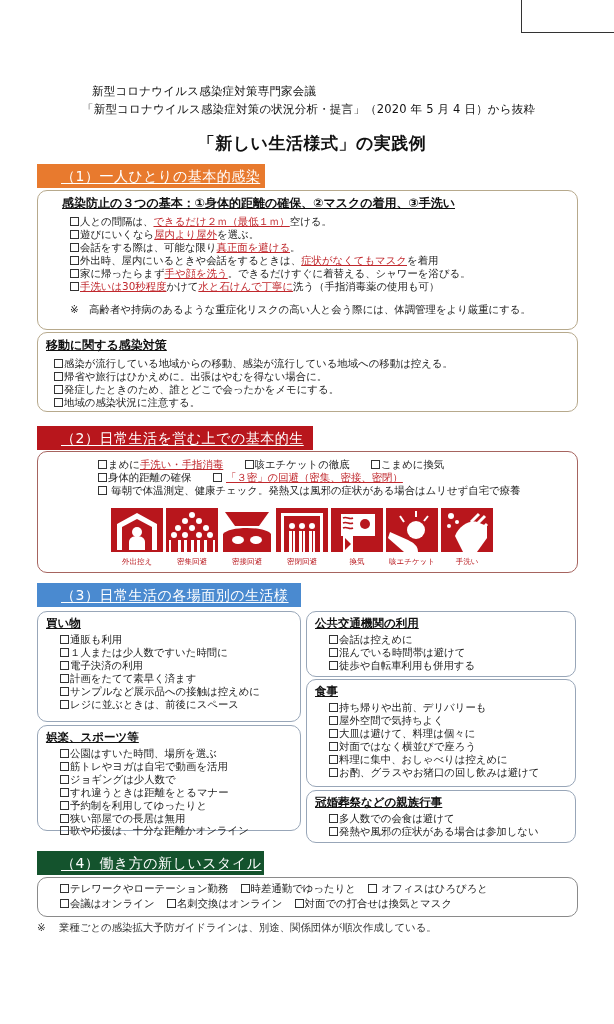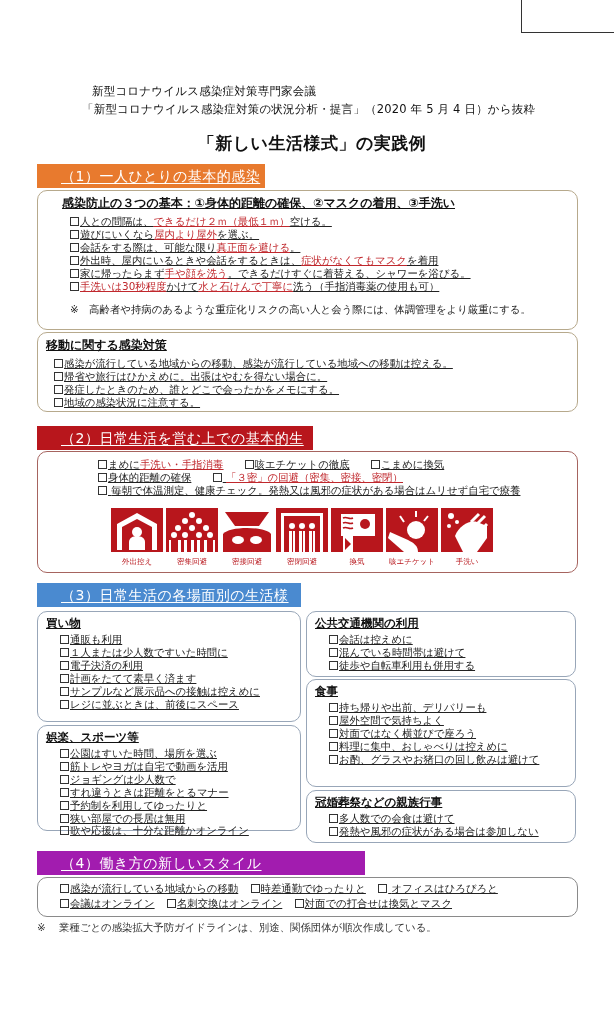--- a/index.html
+++ b/index.html
@@ -10,29 +10,29 @@
 
   .src1 { position: absolute; left: 92px; top: 84px; font-size: 11.5px; color: #111; letter-spacing: 0.2px; }
   .src2 { position: absolute; left: 82px; top: 102px; font-size: 11.5px; color: #111; letter-spacing: 0.2px; }
   .main-title { position: absolute; left: 0; width: 614px; top: 132px; text-align: center; font-size: 17px; font-weight: bold; color: #111; padding-left: 10px; letter-spacing: 0.5px; }
 
   .band { position: absolute; height: 24px; color: #fff; font-size: 14px; line-height: 24px; padding-left: 24px; letter-spacing: 0.5px; }
   .band span { text-decoration: underline; text-underline-offset: 2px; }
   .band.orange { left: 37px; top: 164px; width: 228px; background: #e87a2e; }
   .band.red { left: 37px; top: 426px; width: 276px; background: #b8161c; }
   .band.blue { left: 37px; top: 583px; width: 264px; background: #4a8ad0; }
-  .band.green { left: 37px; top: 851px; width: 328px; background: #a21caf; }
+  .band.green { left: 37px; top: 851px; width: 227px; background: #14532d; }
 
   .panel { position: absolute; border: 1.3px solid #b7a98c; border-radius: 10px; background: #fff; }
   .panel.blue-b { border-color: #98a6b8; }
   .panel.red-b { border-color: #a6645f; }
   .panel.green-b { border-color: #8a8a8a; }
 
   .ph { font-size: 12px; font-weight: bold; text-decoration: underline; color: #111; margin-bottom: 3px; }
-  .line { font-size: 10.4px; line-height: 12.9px; color: #222; white-space: nowrap; text-decoration: underline; }
+  .line { font-size: 10.4px; line-height: 12.9px; color: #222; white-space: nowrap; }
   .line .box { display: inline-block; width: 9px; height: 9px; border: 1px solid #333; margin-right: 1px; vertical-align: -1px; }
   .hl { color: #c0282d; text-decoration: underline; }
 
   .p1 { left: 37px; top: 190px; width: 541px; height: 140px; padding: 4px 8px 0 24px; }
   .p1 .items { padding-left: 8px; }
   .p1 .note { padding-left: 8px; margin-top: 11px; font-size: 10.4px; color: #222; white-space: nowrap; }
   .p2 { left: 37px; top: 332px; width: 541px; height: 80px; padding: 4px 8px 0 8px; }
   .p2 .items { padding-left: 8px; }
 
   .p3 { left: 37px; top: 451px; width: 541px; height: 122px; padding: 6px 0 0 28px; }
@@ -241,39 +241,40 @@
     <div class="line"><span class="box"></span><span>混んでいる時間帯は避けて</span></div>
     <div class="line"><span class="box"></span><span>徒歩や自転車利用も併用する</span></div>
   </div>
 </div>
 
 <div class="panel p7 blue-b sub">
   <div class="ph">食事</div>
   <div class="items">
     <div class="line"><span class="box"></span><span>持ち帰りや出前、デリバリーも</span></div>
     <div class="line"><span class="box"></span><span>屋外空間で気持ちよく</span></div>
+    <div class="line"><span class="box"></span><span>大皿は避けて、料理は個々に</span></div>
     <div class="line"><span class="box"></span><span>対面ではなく横並びで座ろう</span></div>
     <div class="line"><span class="box"></span><span>料理に集中、おしゃべりは控えめに</span></div>
     <div class="line"><span class="box"></span><span>お酌、グラスやお猪口の回し飲みは避けて</span></div>
   </div>
 </div>
 
 <div class="panel p8 blue-b sub">
   <div class="ph">冠婚葬祭などの親族行事</div>
   <div class="items">
     <div class="line"><span class="box"></span><span>多人数での会食は避けて</span></div>
     <div class="line"><span class="box"></span><span>発熱や風邪の症状がある場合は参加しない</span></div>
   </div>
 </div>
 
 <div class="band green"><span>（4）働き方の新しいスタイル</span></div>
 
 <div class="panel p9 green-b">
   <div class="row">
-    <span class="line"><span class="box"></span><span>感染が流行している地域からの移動</span></span><span class="gap"></span>
+    <span class="line"><span class="box"></span><span>テレワークやローテーション勤務</span></span><span class="gap"></span>
     <span class="line"><span class="box"></span><span>時差通勤でゆったりと</span></span><span class="gap"></span>
     <span class="line"><span class="box"></span> <span>オフィスはひろびろと</span></span>
   </div>
   <div class="row">
     <span class="line"><span class="box"></span><span>会議はオンライン</span></span><span class="gap"></span>
     <span class="line"><span class="box"></span><span>名刺交換はオンライン</span></span><span class="gap"></span>
     <span class="line"><span class="box"></span><span>対面での打合せは換気とマスク</span></span>
   </div>
 </div>
 

